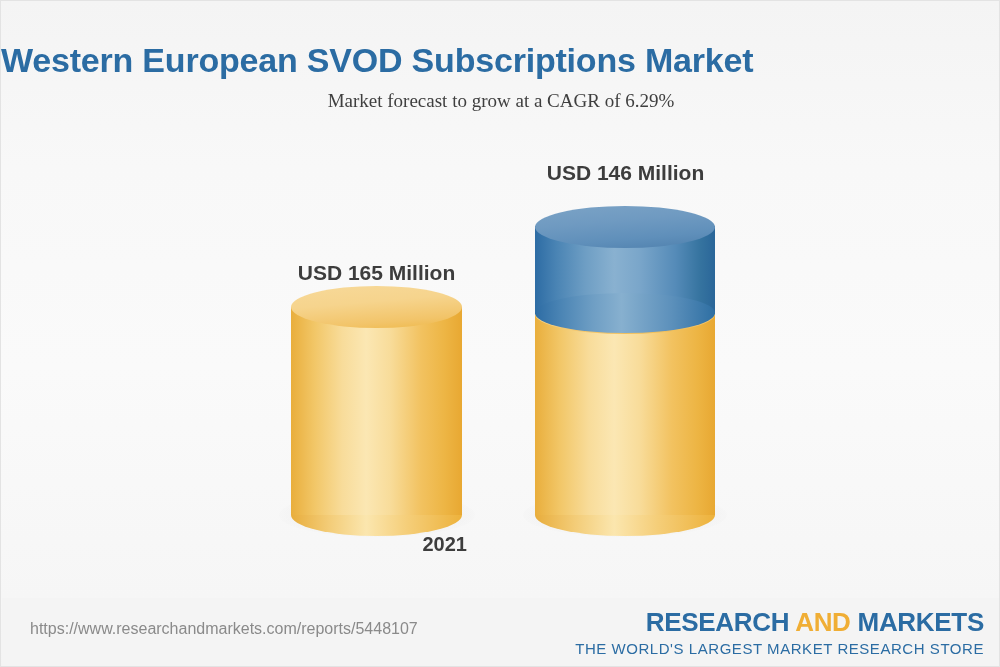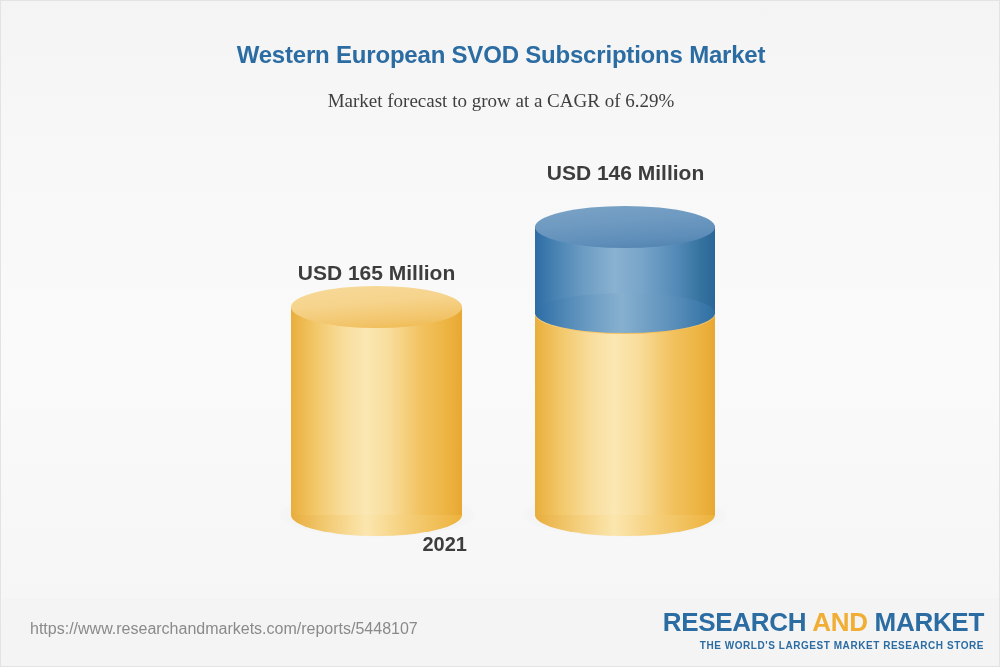--- a/index.html
+++ b/index.html
@@ -13,22 +13,22 @@
   #canvas {
     position:absolute; left:0; top:0;
     width:1000px; height:667px;
     background:linear-gradient(180deg,#f4f4f4 0%,#f8f8f8 25%,#fafafa 55%,#f6f6f6 90%,#f3f3f3 100%);
     border:1px solid #e3e3e3;
     overflow:hidden;
   }
   
   #title {
     position:absolute; left:0; top:40px; width:1000px;
-    text-align:center;
-    font-size:24px; font-weight:bold;
+    text-align:left;
+    font-size:34px; font-weight:bold;
     color:#2b6ca3;
     letter-spacing:-0.2px;
   }
   #subtitle {
     position:absolute; left:0; top:89px; width:1000px;
     text-align:center;
     font-size:19px; font-weight:normal;
     color:#3f3f3f;
     font-family:Liberation Serif, serif;
   }
@@ -75,21 +75,21 @@
     font-size:16px; color:#8a8a8a;
     white-space:nowrap;
   }
   #logo { position:absolute; right:16px; top:9px; text-align:right; }
   #logo-main {
     font-size:26px; font-weight:bold; letter-spacing:-0.3px;
     color:#2b6ca3; white-space:nowrap;
   }
   #logo-main .and { color:#f0ae35; }
   #logo-tag {
-    font-size:10px; font-weight:bold; letter-spacing:0.55px;
+    font-size:15px; font-weight:normal; letter-spacing:0.55px;
     color:#2b6ca3; white-space:nowrap; margin-top:2px;
   }
 </style>
 </head>
 <body>
 
 <div id="canvas">
 
   <div id="title">Western European SVOD Subscriptions Market</div>
   <div id="subtitle">Market forecast to grow at a CAGR of 6.29%</div>
@@ -130,18 +130,18 @@
                   background:linear-gradient(175deg,#7ba3c6 0%,#6f9ac1 38%,#5f8fba 72%,#4f80ad 100%);"></div>
     </div>
 
     <div class="val-label" style="left:530px; top:160px; width:189px;">USD 146 Million</div>
 
   </div>
 
   <div id="footer">
     <div id="url">https://www.researchandmarkets.com/reports/5448107</div>
     <div id="logo">
-      <div id="logo-main"><span>RESEARCH </span><span class="and">AND</span><span> MARKET</span></div>
+      <div id="logo-main"><span>RESEARCH </span><span class="and">AND</span><span> MARKETS</span></div>
       <div id="logo-tag">THE WORLD'S LARGEST MARKET RESEARCH STORE</div>
     </div>
   </div>
 
 </div>
 
 </body></html>

